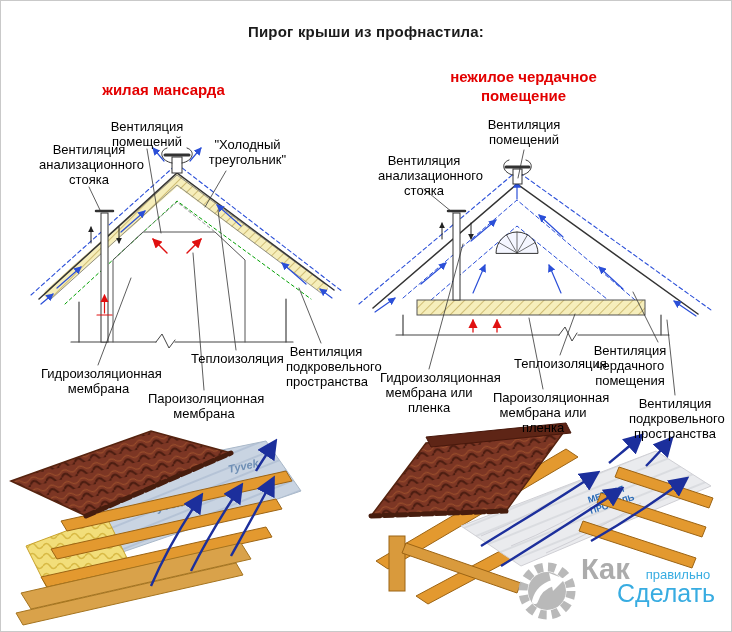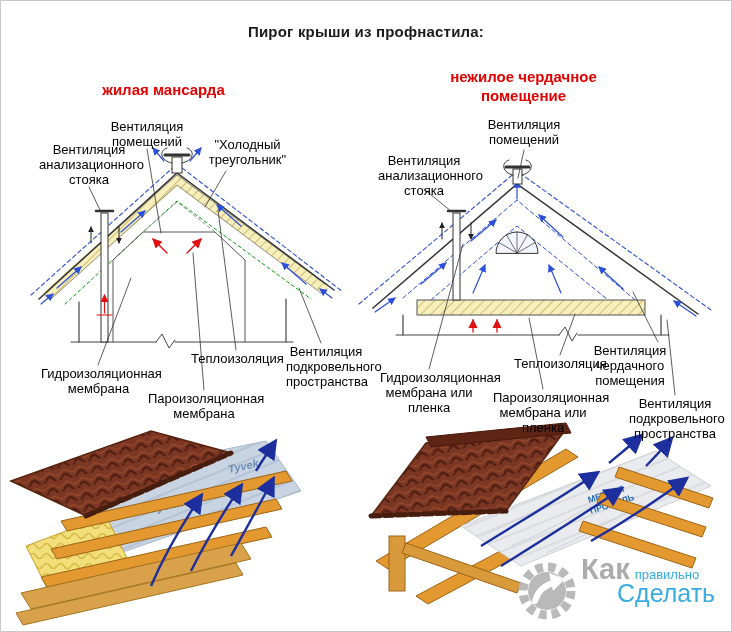--- a/index.html
+++ b/index.html
@@ -25,21 +25,21 @@
   }
   svg.canvas { position:absolute; left:0; top:0; }
   .watermark {
     position:absolute; left:514px; top:552px; display:flex;
     align-items:flex-start; opacity:.95;
   }
   .gear { width:64px; height:64px; margin-top:4px; }
   .wm-text { margin-left:2px; }
   .wm-line1 { display:flex; align-items:baseline; }
   .wm-kak   { font-size:29px; font-weight:bold; color:#a8a8a8; }
-  .wm-prav  { font-size:13px; color:#2ea8e0; margin-left:5px; }
+  .wm-prav  { font-size:13px; color:#2ea8e0; margin-left:16px; }
   .wm-sdelat{ font-size:25px; font-weight:normal; color:#2ea8e0;
               margin-top:-7px; margin-left:36px; }
 </style>
 </head>
 <body>
 
 <div class="page">
 
   <svg class="canvas" width="732" height="632" viewBox="0 0 732 632">
     <defs>

